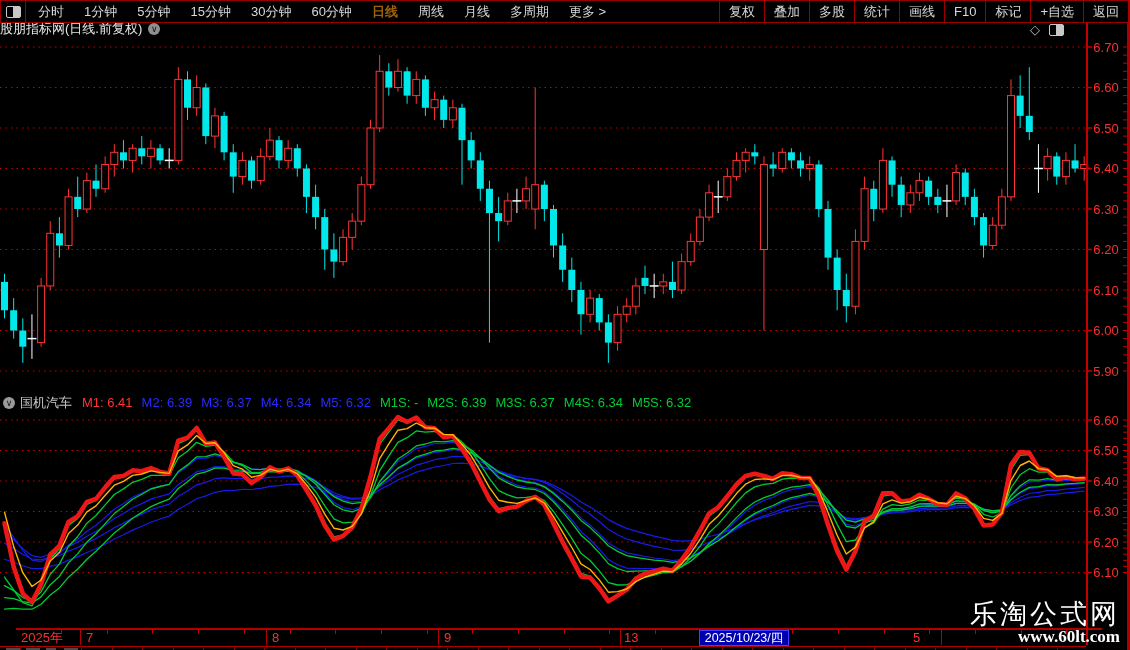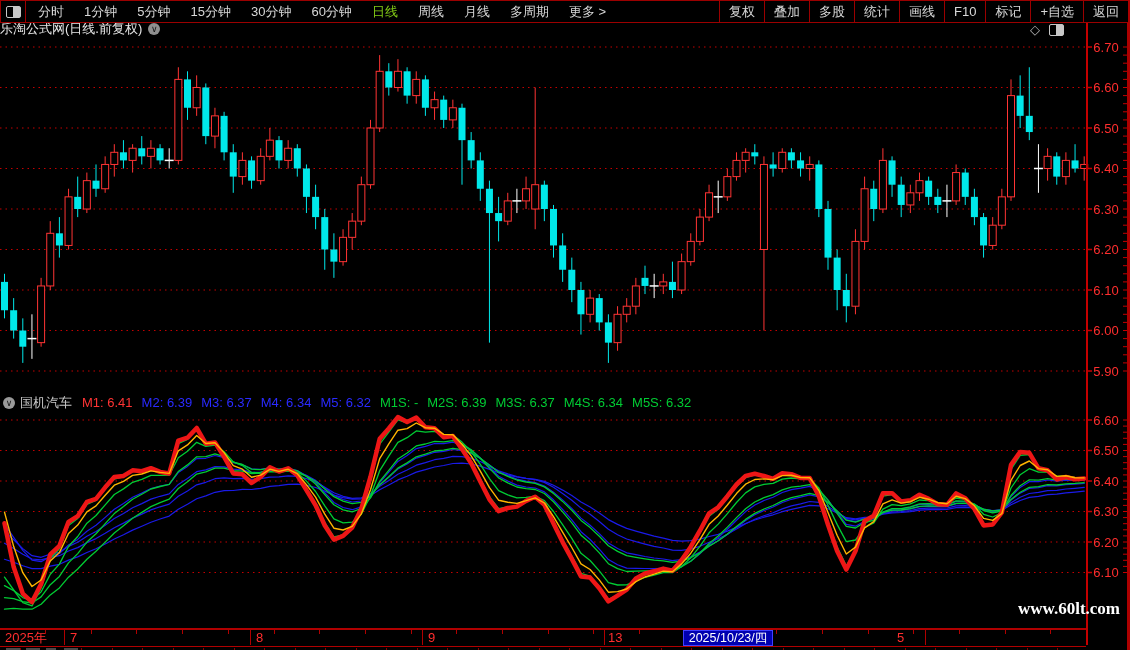--- a/index.html
+++ b/index.html
@@ -8,37 +8,37 @@
   .abs{position:absolute;}
   
   .toolbar{left:0;top:0;width:1127px;height:21px;
     border-top:1px solid #9b0000;border-bottom:1px solid #9b0000;border-left:1px solid #9b0000;
     display:flex;align-items:stretch;color:#d8d8d8;font-size:13px;z-index:8;background:#000;}
   .tb-icon-cell{width:24px;border-right:1px solid #9b0000;display:flex;align-items:center;justify-content:center;}
   .win-ico{width:13px;height:10px;border:1px solid #c8c8c8;border-radius:2px;
     background:linear-gradient(to right,#000 45%,#c8c8c8 45%);}
   .tb-left{display:flex;padding-left:2px;}
   .tb-item{padding:0 10px;cursor:default;white-space:nowrap;display:flex;align-items:center;}
-  .tb-item.active{color:#84cc16;}
+  .tb-item.active{color:#a16207;font-weight:bold;}
   .tb-right{margin-left:auto;display:flex;align-items:stretch;}
   .tb-btn{border-left:1px solid #9b0000;padding:0 9px;display:flex;align-items:center;white-space:nowrap;}
   
   .titlebar{left:0;top:22px;width:1086px;height:14px;display:flex;align-items:center;
     color:#e6e6e6;font-size:13px;z-index:4;}
   .chev-circle{display:inline-block;width:12px;height:12px;border-radius:50%;background:#8f8f8f;
     color:#141414;font-size:9px;line-height:12px;text-align:center;margin-left:6px;}
   .tr-icons{left:1030px;top:23px;width:50px;height:13px;display:flex;gap:9px;align-items:center;z-index:4;}
   .diamond{color:#b8b8b8;font-size:13px;line-height:13px;}
   
   .ind-header{left:0;top:394px;width:1085px;height:17px;display:flex;align-items:center;
     font-size:13px;color:#c8c8c8;z-index:4;white-space:nowrap;}
   .ind-header .chev-circle{margin:0 5px 0 3px;background:#9a9a9a;}
   .mval{margin-right:9px;}
   
-  .datebar{left:0;top:628px;width:1086px;height:17px;border-top:2px solid #b00000;background:#000;z-index:5;}
+  .datebar{left:16px;top:628px;width:1086px;height:17px;border-top:2px solid #b00000;background:#000;z-index:5;}
   .datebar .dlabel{position:absolute;top:1px;font-size:13px;color:#ff2e2e;line-height:14px;}
   .vsep{position:absolute;top:0;width:1px;height:15px;background:#b00000;}
   .wtick{position:absolute;top:0;width:1px;height:4px;background:#b00000;}
   .cursor-date{position:absolute;top:0;height:14px;background:#0000b0;border:1px solid #4040ff;
     color:#fff;font-size:12.5px;line-height:14px;text-align:center;z-index:6;}
   .bottomstrip{left:0;top:646px;width:1086px;height:4px;border-top:1px solid #b00000;background:#000;z-index:5;}
   .btick{position:absolute;top:1px;width:1px;height:3px;background:#8c0000;}
   .bfrag{position:absolute;top:1px;height:3px;background:#4a4a4a;}
   
   .axis-line{left:1086px;top:22px;width:2px;height:623px;background:#c40000;z-index:6;}
@@ -76,21 +76,21 @@
       <span class="tb-btn">统计</span>
       <span class="tb-btn">画线</span>
       <span class="tb-btn">F10</span>
       <span class="tb-btn">标记</span>
       <span class="tb-btn">+自选</span>
       <span class="tb-btn">返回</span>
     </div>
 </div>
 
 <div class="abs titlebar">
-  <span>乐淘公式网(日线.前复权)</span>
+  <span>股朋指标网(日线.前复权)</span>
   <span class="chev-circle">∨</span>
 </div>
 <div class="abs tr-icons">
   <span class="diamond">◇</span>
   <span class="win-ico"></span>
 </div>
 
 <svg id="main-chart" width="1130" height="358" style="top:36px">
     <line x1="0" y1="334.99999999999994" x2="1086" y2="334.99999999999994" stroke="#c40000" stroke-width="1" stroke-dasharray="1.5,4"></line>
     <line x1="1086" y1="334.99999999999994" x2="1092" y2="334.99999999999994" stroke="#c40000" stroke-width="1.5"></line>
@@ -539,14 +539,15 @@
     <div class="bfrag" style="left: 6px; width: 14px;"></div>
     <div class="bfrag" style="left: 26px; width: 14px;"></div>
     <div class="bfrag" style="left: 46px; width: 10px;"></div>
     <div class="bfrag" style="left: 64px; width: 14px;"></div>
   </div>
 
 <div class="abs axis-line"></div>
 <div class="abs right-edge"></div>
 
 <div class="abs watermark">
+  <div class="wm1">乐淘公式网</div>
   <div class="wm2">www.60lt.com</div>
 </div>
 
 </body></html>

